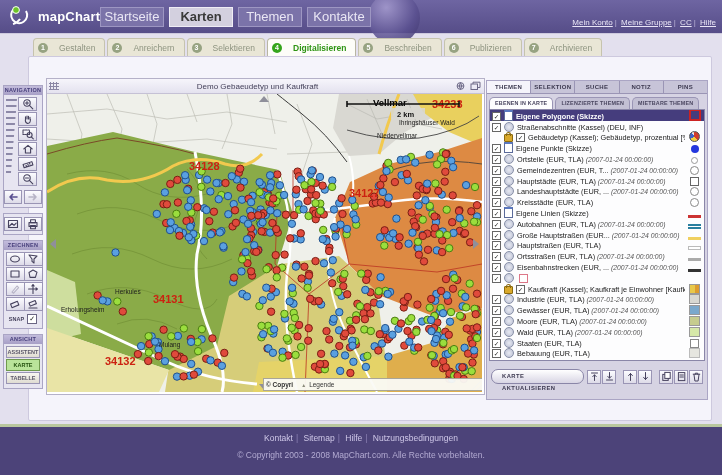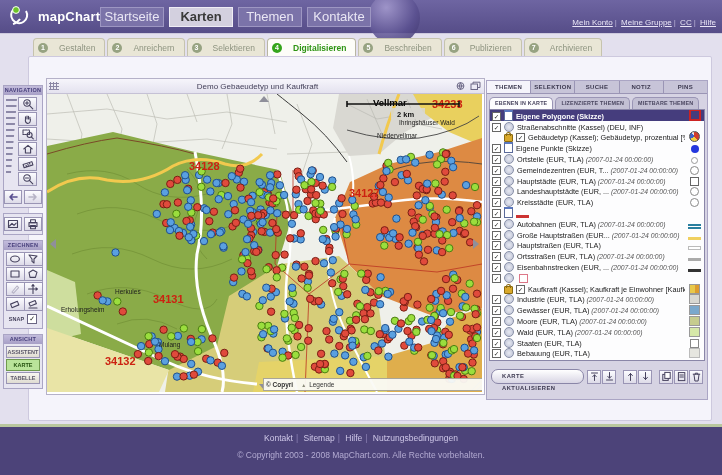--- a/index.html
+++ b/index.html
@@ -1126,20 +1126,21 @@
         <span class="cb">✓</span>
         <span class="ic ic-globe"></span>
         <span class="txt">Kreisstädte (EUR, TLA)</span>
         <span class="sym">
           <span class="s-circle"></span>
         </span>
       </div>
       <div class="lrow">
         <span class="cb">✓</span>
         <span class="ic ic-sketch"></span>
+        <span class="txt">Eigene Linien (Skizze)</span>
         <span class="sym">
           <span class="bar s-line-red"></span>
         </span>
       </div>
       <div class="lrow">
         <span class="cb">✓</span>
         <span class="ic ic-globe"></span>
         <span class="txt">Autobahnen (EUR, TLA)<span class="dt"> (2007-01-24 00:00:00)</span></span>
         <span class="sym">
           <span class="bar s-line-blue-double"></span>

